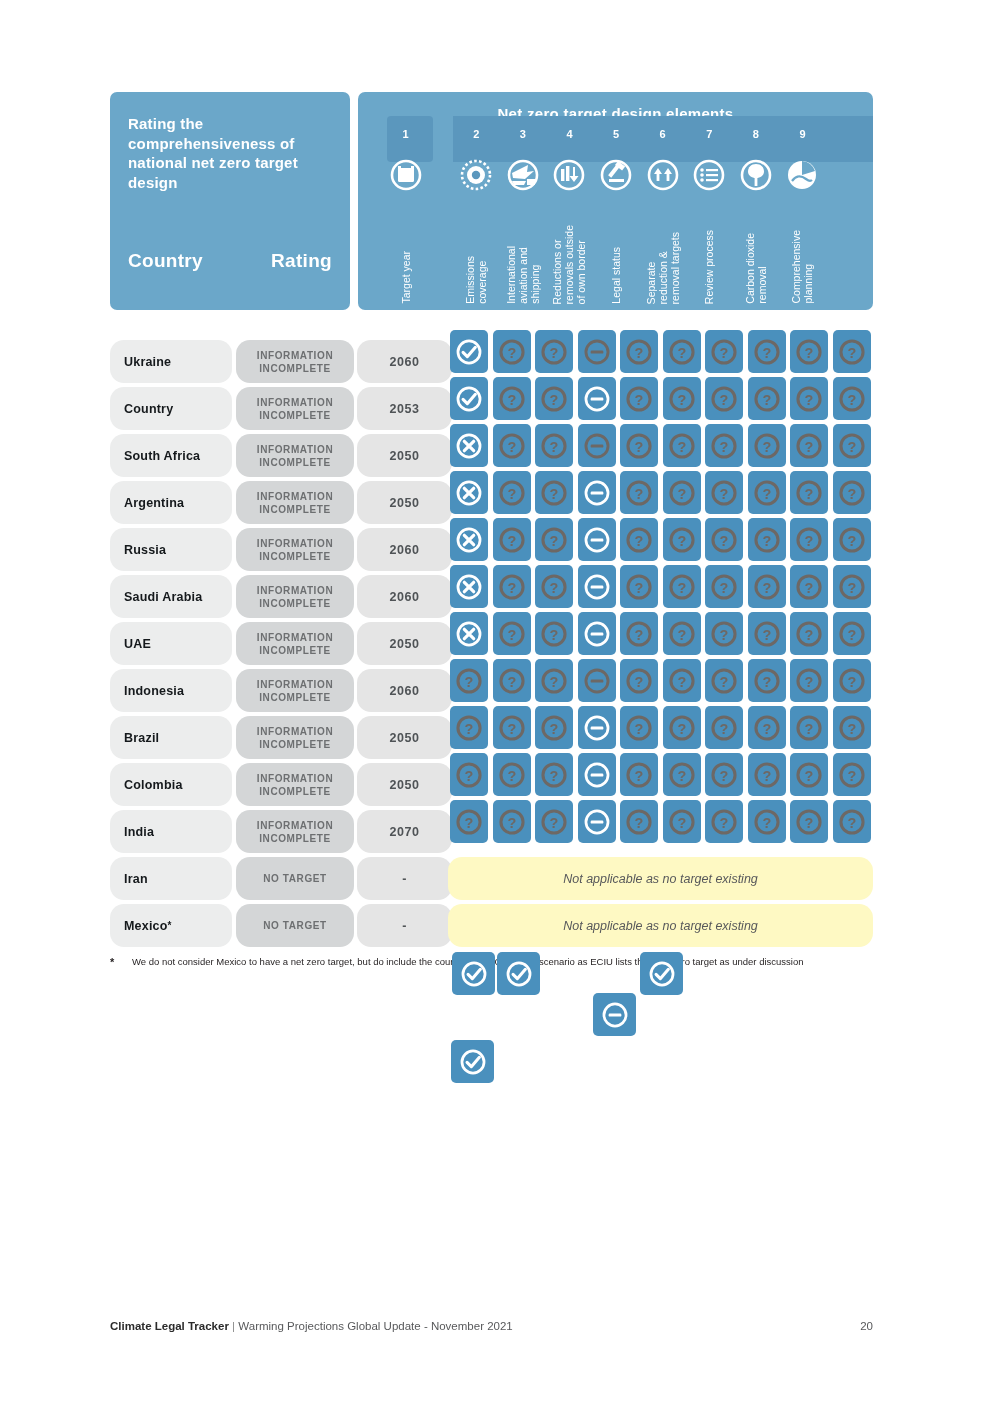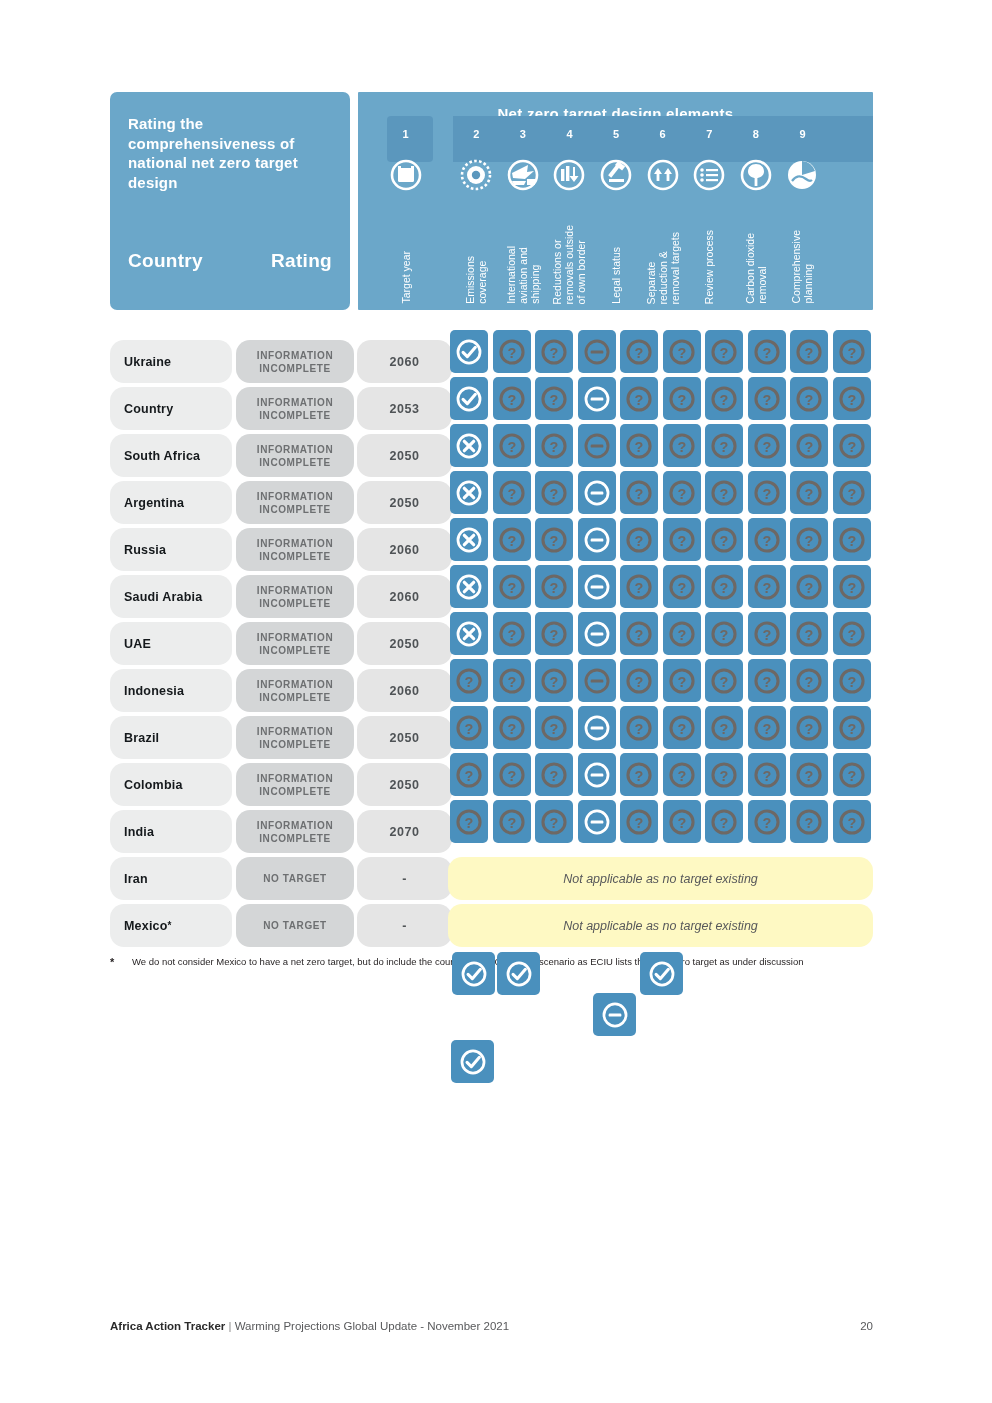--- a/index.html
+++ b/index.html
@@ -23,21 +23,21 @@
     font-size: 15px; font-weight: bold; line-height: 1.30; letter-spacing: .2px;
   }
   .hdr-left-foot {
     position: absolute; left: 18px; right: 18px; bottom: 38px;
     display: flex; justify-content: space-between; align-items: baseline;
   }
   .hdr-left-foot span { font-size: 19px; font-weight: bold; letter-spacing: .3px; }
 
   .hdr-right {
     position: absolute; left: 248px; top: 0; width: 515px; height: 218px;
-    background: #6ba7c9; border-radius: 1px; overflow: hidden;
+    background: #6ba7c9; border-radius: 7px; overflow: hidden;
   }
   .hdr-right-title {
     position: absolute; top: 13px; left: 0; right: 0; text-align: center;
     color: #fff; font-size: 15px; font-weight: bold; letter-spacing: .3px;
   }
   .hdr-cols { position: absolute; top: 36px; left: 0; width: 515px; height: 182px; display: flex; }
   .hdr-col { position: relative; height: 182px; }
   .hdr-col.c1 { width: 95px; }
   .hdr-col.cn { width: 46.6px; }
   .hdr-num {
@@ -1283,20 +1283,20 @@
       <div class="stray" style="left: 451px; top: 1040px;">
         <svg width="34" height="34" viewBox="0 0 40 40">
           <circle cx="20" cy="20" r="13" fill="none" stroke="#ffffff" stroke-width="3.2"></circle>
           <path d="M13 20.5 l5 5 l9.5 -11" fill="none" stroke="#ffffff" stroke-width="3.6" stroke-linecap="round" stroke-linejoin="round"></path>
         </svg>
       </div>
     </div>
 
   <div class="footer">
     <div>
-      <span class="brand">Africa Action Tracker</span>
+      <span class="brand">Climate Legal Tracker</span>
       <span class="sep">|</span>
       <span>Warming Projections Global Update - November 2021</span>
     </div>
     <div class="pg">20</div>
   </div>
 
 </div>
 
 </body></html>

